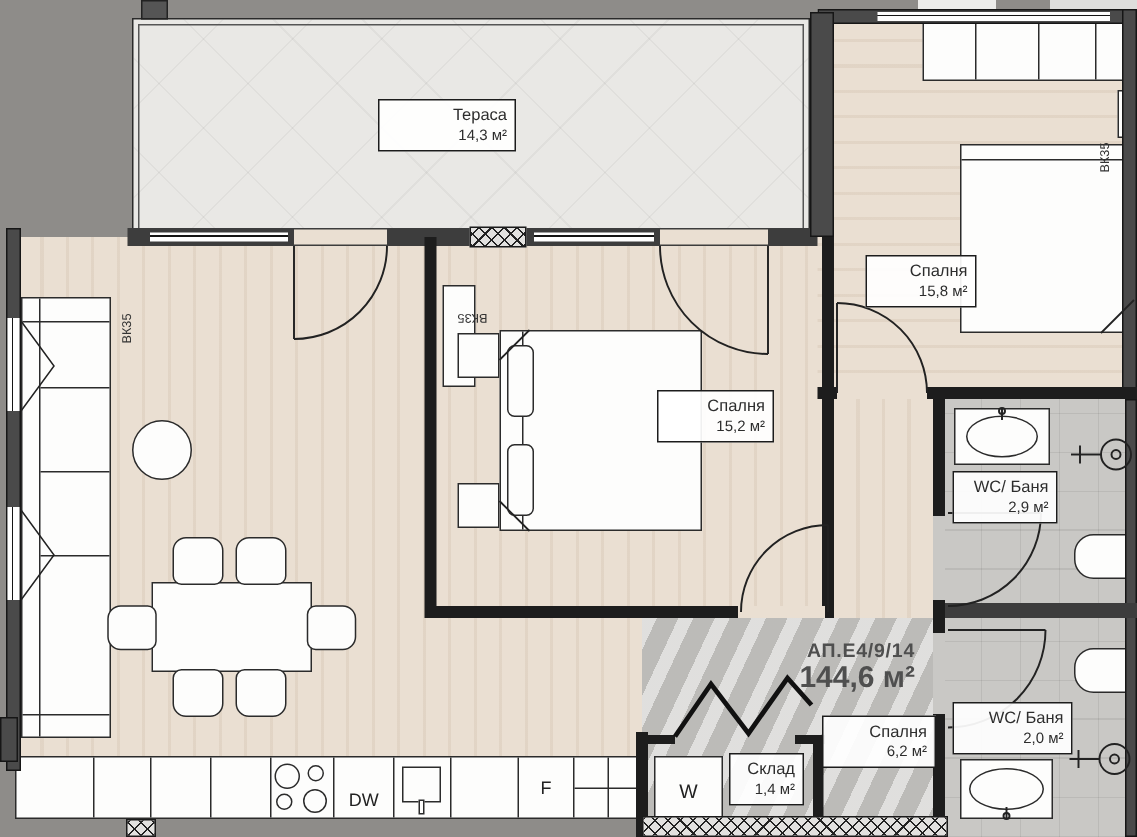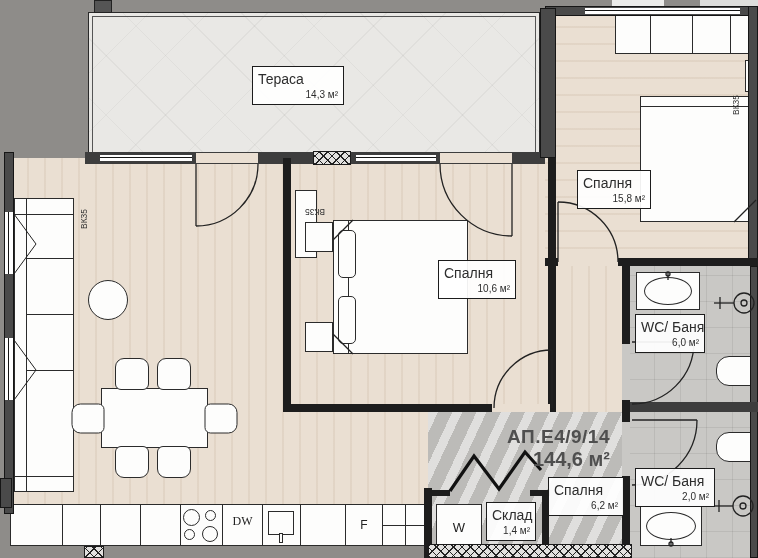--- a/index.html
+++ b/index.html
@@ -22,26 +22,26 @@
   .gap-wood{background:#eadfd2;}
   .gap-tile{background:#c9c8c5;}
   
   .furn{background:#fdfdfc;border:1.4px solid #2b2b2b;}
   .thin{border-width:1px;}
   .round{border-radius:50%;}
   .chair{border-radius:9px 9px 6px 6px;}
   .slate{background:#5a6570;}
   
   .label-box{background:rgba(255,255,255,.93);border:1px solid #1c1c1c;color:#2d2d2d;padding:3px 5px;line-height:1.3;}
-  .label-name{display:block;text-align:left;font-size:14px;white-space:nowrap;}
+  .label-name{display:block;text-align:right;font-size:11px;white-space:nowrap;}
   .label-area{display:block;text-align:right;font-size:10px;}
   .shaft{font-size:8.5px;color:#333;white-space:nowrap;}
   .appliance{display:flex;align-items:center;justify-content:center;font-size:12px;color:#222;}
   .unit-title{color:#4f4f4f;text-align:right;font-weight:bold;}
-  .unit-title .l1{display:block;font-size:19px;letter-spacing:.5px;}
+  .unit-title .l1{display:block;font-size:13px;letter-spacing:.5px;}
   .unit-title .l2{display:block;font-size:20px;}
   svg{position:absolute;left:0;top:0;}
   .terr-rail{border:1px solid #2a2a2a;border-bottom:none;}
 </style>
 </head>
 <body>
 
 <div id="plan">
 
   <div class="abs floor-terrace terr-rail" style="left:88px;top:12px;width:452px;height:146px;"></div>
@@ -87,21 +87,21 @@
   <div class="abs" style="left:383px;top:525px;width:44px;height:1px;background:#2b2b2b;"></div>
 
   <div class="abs furn thin round" style="left:183px;top:509px;width:17px;height:17px;"></div>
   <div class="abs furn thin round" style="left:205px;top:510px;width:11px;height:11px;"></div>
   <div class="abs furn thin round" style="left:184px;top:529px;width:11px;height:11px;"></div>
   <div class="abs furn thin round" style="left:202px;top:526px;width:16px;height:16px;"></div>
 
   <div class="abs furn" style="left:268px;top:511px;width:26px;height:24px;"></div>
   <div class="abs" style="left:279px;top:533px;width:4px;height:10px;background:#fdfdfc;border:1px solid #2b2b2b;"></div>
 
-  <div class="abs appliance" style="left:223px;top:509px;width:39px;height:24px;font-family:Liberation Serif, serif;">DW</div>
+  <div class="abs appliance" style="left:223px;top:521px;width:39px;height:24px;">DW</div>
   <div class="abs appliance" style="left:346px;top:505px;width:36px;height:40px;">F</div>
 
   <div class="abs furn thin" style="left:295px;top:190px;width:22px;height:68px;"></div>
   <div class="abs furn thin" style="left:305px;top:222px;width:28px;height:30px;"></div>
   <div class="abs furn thin" style="left:305px;top:322px;width:28px;height:30px;"></div>
   <div class="abs furn" style="left:333px;top:220px;width:135px;height:134px;"></div>
   <div class="abs" style="left:348px;top:221px;width:1px;height:132px;background:#2b2b2b;"></div>
   <div class="abs furn thin" style="left:338px;top:230px;width:18px;height:48px;border-radius:5px;"></div>
   <div class="abs furn thin" style="left:338px;top:296px;width:18px;height:48px;border-radius:5px;"></div>
 
@@ -236,25 +236,25 @@
   <div class="abs label-box" style="left:252px;top:66px;width:92px;">
     <span class="label-name">Тераса</span>
     <span class="label-area">14,3 м²</span>
   </div>
   <div class="abs label-box" style="left:577px;top:170px;width:74px;">
     <span class="label-name">Спалня</span>
     <span class="label-area">15,8 м²</span>
   </div>
   <div class="abs label-box" style="left:438px;top:260px;width:78px;">
     <span class="label-name">Спалня</span>
-    <span class="label-area">10,6 м²</span>
+    <span class="label-area">15,2 м²</span>
   </div>
   <div class="abs label-box" style="left:635px;top:314px;width:70px;">
     <span class="label-name">WC/ Баня</span>
-    <span class="label-area">6,0 м²</span>
+    <span class="label-area">2,9 м²</span>
   </div>
   <div class="abs label-box" style="left:635px;top:468px;width:80px;">
     <span class="label-name">WC/ Баня</span>
     <span class="label-area">2,0 м²</span>
   </div>
   <div class="abs label-box" style="left:548px;top:477px;width:76px;">
     <span class="label-name">Спалня</span>
     <span class="label-area">6,2 м²</span>
   </div>
   <div class="abs label-box" style="left:486px;top:502px;width:50px;">

